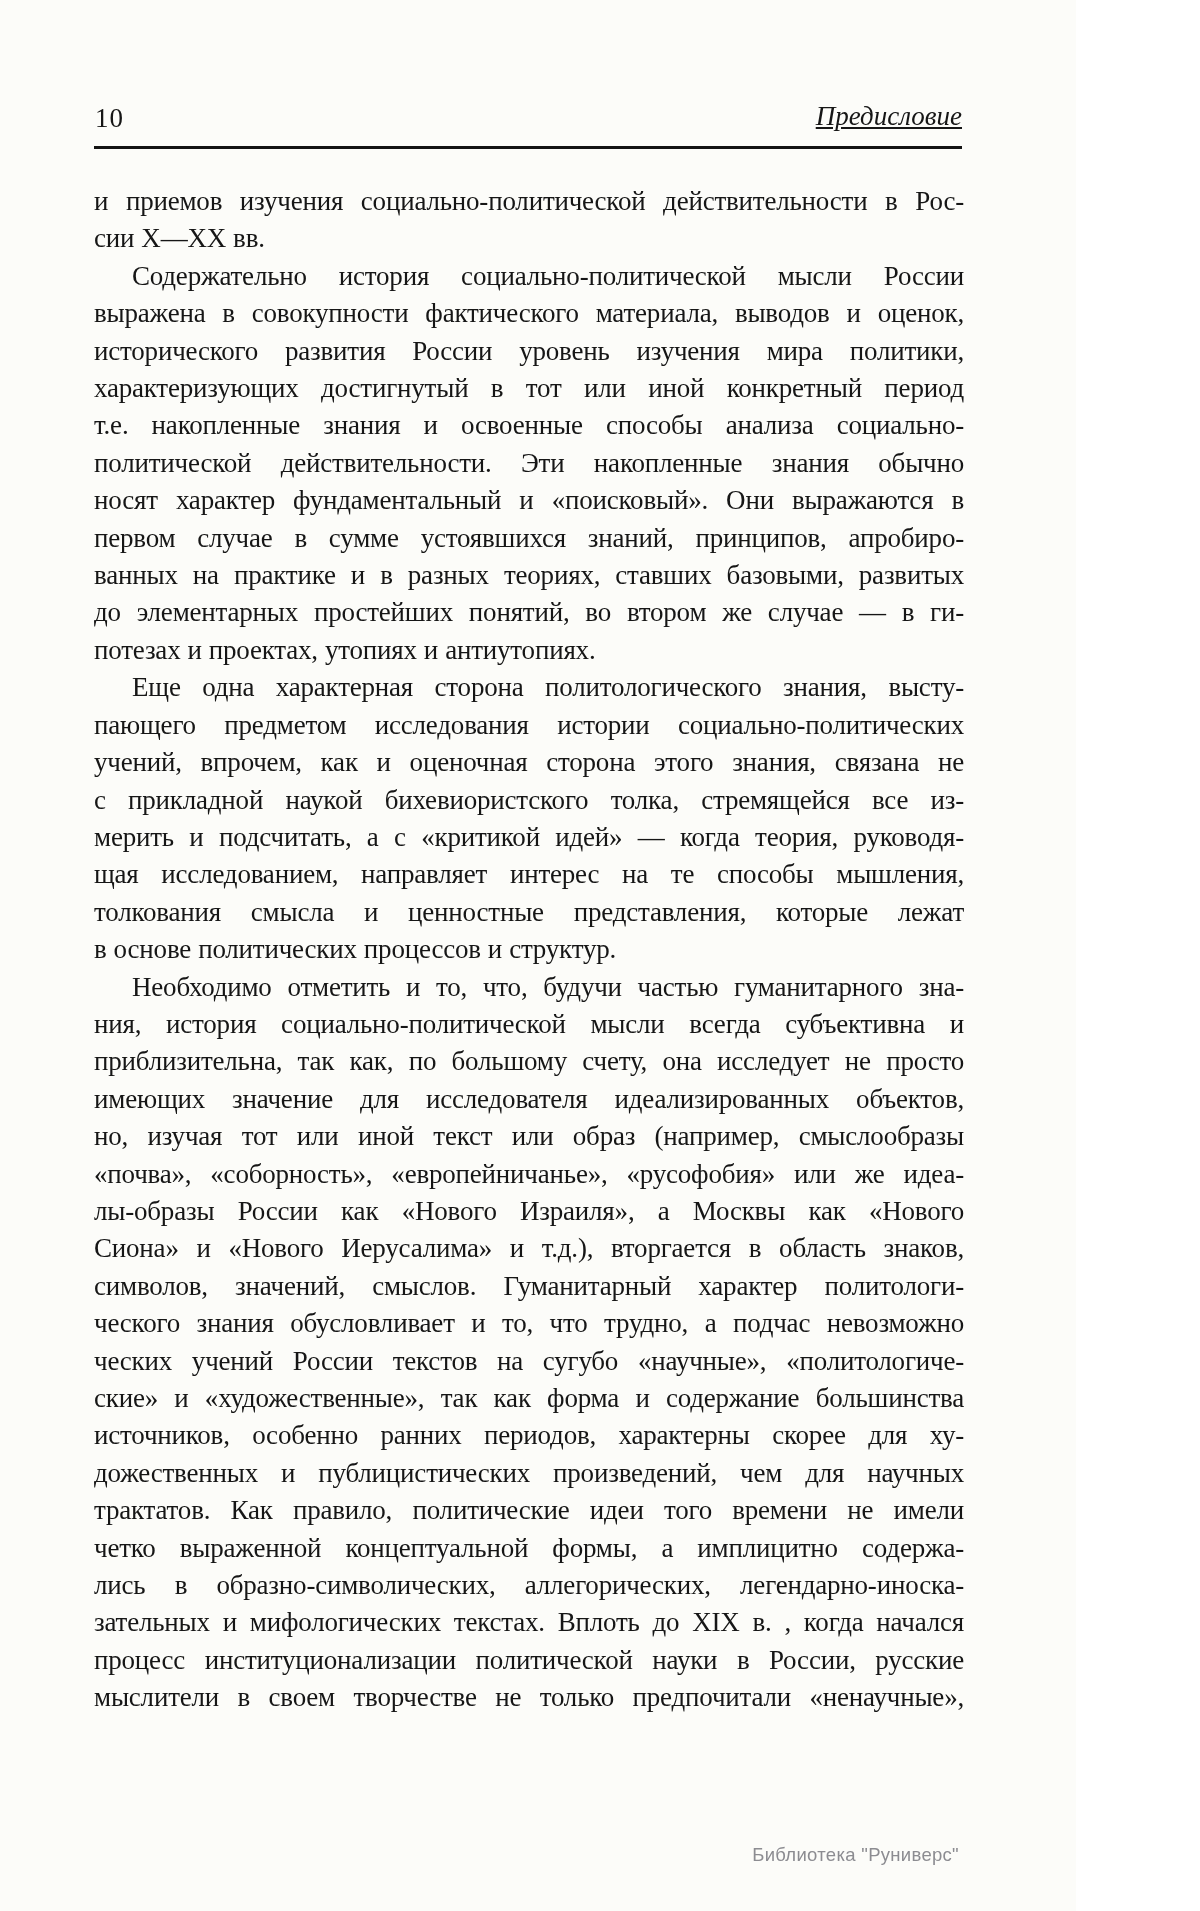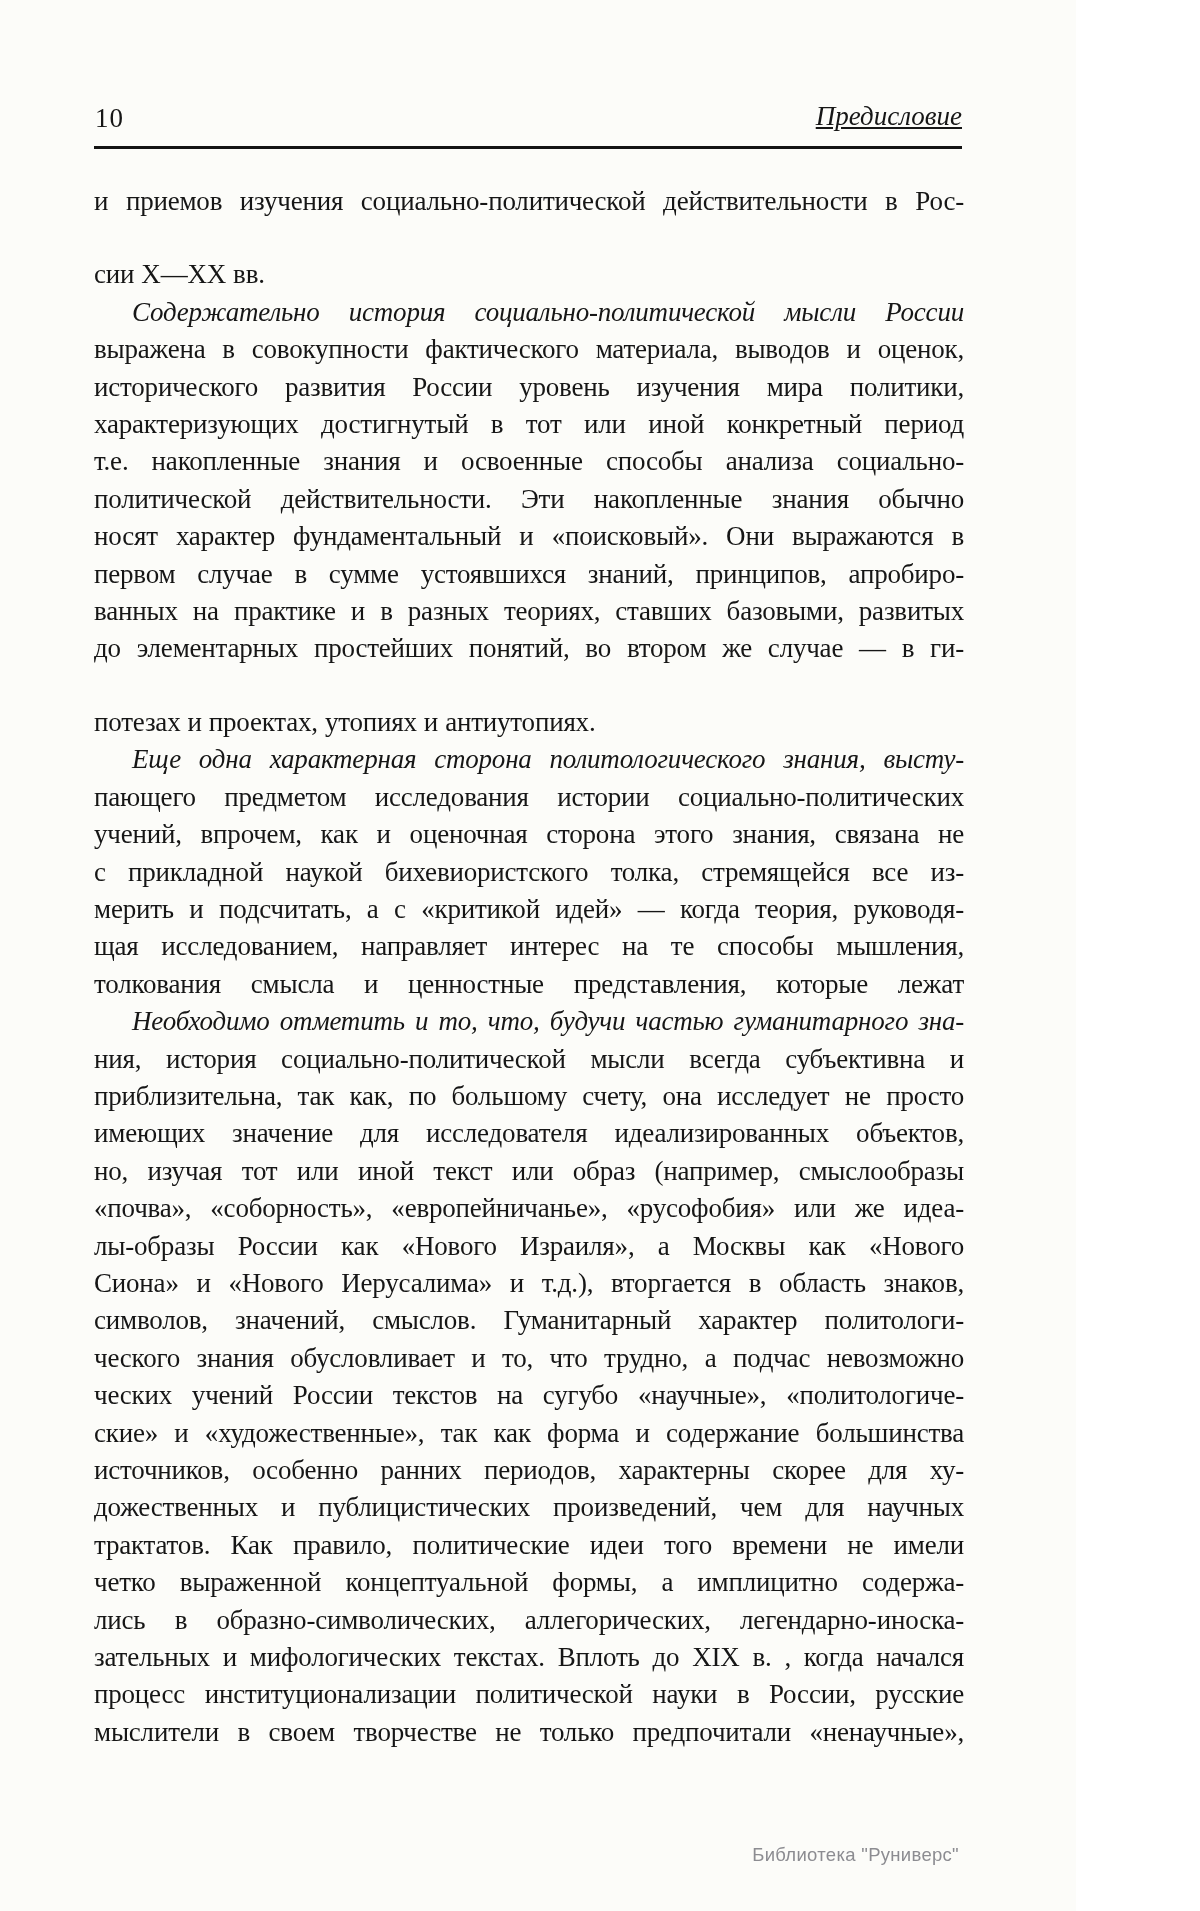--- a/index.html
+++ b/index.html
@@ -43,22 +43,22 @@
     font-size: 27px;
     line-height: 37.4px;
     letter-spacing: -0.2px;
     word-spacing: 0.5px;
   }
   .line {
     text-align: justify;
     text-align-last: justify;
     white-space: normal;
   }
-  .line.indent { text-indent: 38px; font-style: italic; }
-  .line.end { text-align-last: left; margin-top: 36px; }
+  .line.indent { text-indent: 38px; }
+  .line.end { text-align-last: left; }
   .watermark {
     position: absolute;
     right: 117px;
     top: 1844px;
     font-family: "Liberation Sans", "DejaVu Sans", sans-serif;
     font-size: 18.5px;
     color: #8c8c91;
     letter-spacing: 0.3px;
   }
 </style>
@@ -87,20 +87,21 @@
       <div class="line">ванных на практике и в разных теориях, ставших базовыми, развитых</div>
       <div class="line">до элементарных простейших понятий, во втором же случае — в ги-</div>
       <div class="line end">потезах и проектах, утопиях и антиутопиях.</div>
       <div class="line indent">Еще одна характерная сторона политологического знания, высту-</div>
       <div class="line">пающего предметом исследования истории социально-политических</div>
       <div class="line">учений, впрочем, как и оценочная сторона этого знания, связана не</div>
       <div class="line">с прикладной наукой бихевиористского толка, стремящейся все из-</div>
       <div class="line">мерить и подсчитать, а с «критикой идей» — когда теория, руководя-</div>
       <div class="line">щая исследованием, направляет интерес на те способы мышления,</div>
       <div class="line">толкования смысла и ценностные представления, которые лежат</div>
+      <div class="line end">в основе политических процессов и структур.</div>
       <div class="line indent">Необходимо отметить и то, что, будучи частью гуманитарного зна-</div>
       <div class="line">ния, история социально-политической мысли всегда субъективна и</div>
       <div class="line">приблизительна, так как, по большому счету, она исследует не просто</div>
       <div class="line">имеющих значение для исследователя идеализированных объектов,</div>
       <div class="line">но, изучая тот или иной текст или образ (например, смыслообразы</div>
       <div class="line">«почва», «соборность», «европейничанье», «русофобия» или же идеа-</div>
       <div class="line">лы-образы России как «Нового Израиля», а Москвы как «Нового</div>
       <div class="line">Сиона» и «Нового Иерусалима» и т.д.), вторгается в область знаков,</div>
       <div class="line">символов, значений, смыслов. Гуманитарный характер политологи-</div>
       <div class="line">ческого знания обусловливает и то, что трудно, а подчас невозможно</div>

